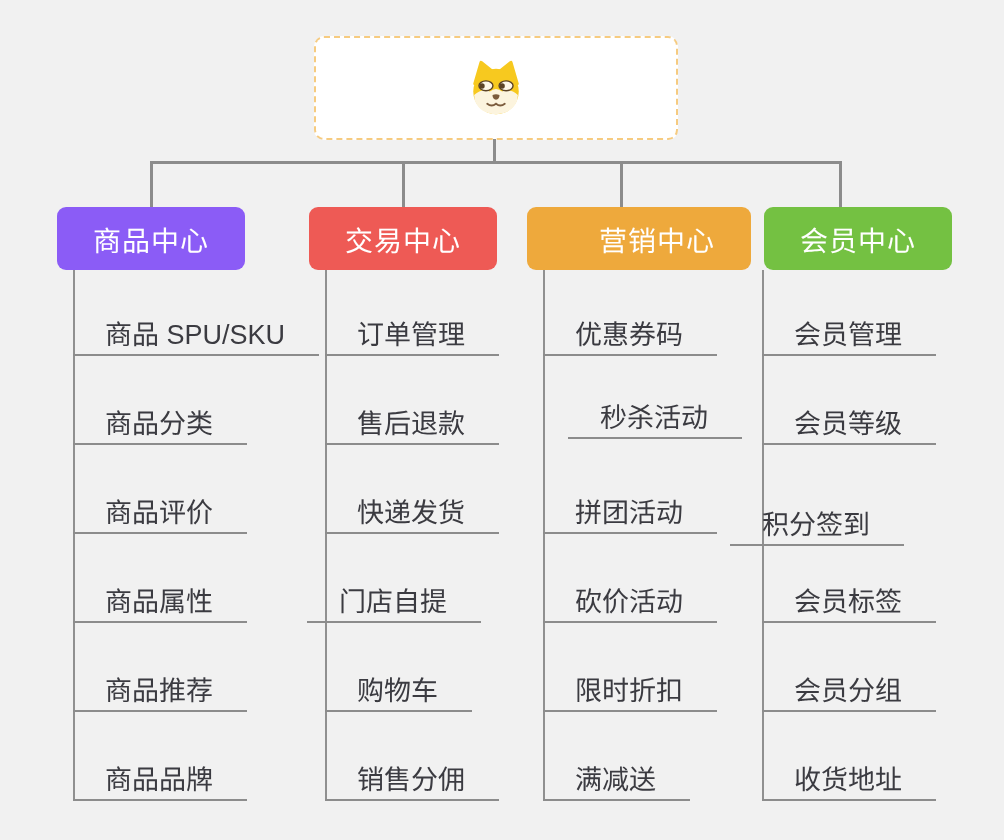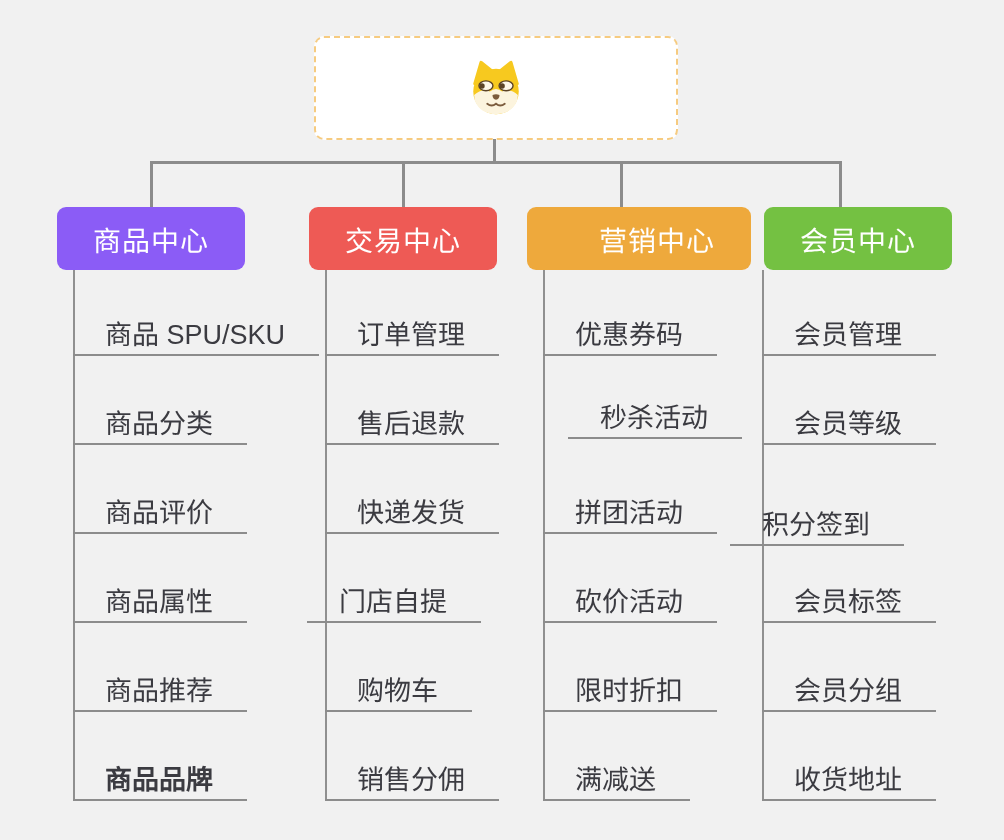--- a/index.html
+++ b/index.html
@@ -85,21 +85,21 @@
       <div class="vline" style="left: 149.5px; top: 161px; height: 48px; background: rgb(140, 140, 140);"></div>
       <div class="branch-box" style="left: 57px; background: #8b5cf6;">
         <span>商品中心</span>
       </div>
       <div class="trunk" style="left: 73px; top: 270px; height: 531px;"></div>
       <div class="leaf" style="left: 73px; top: 322px;">商品 SPU/SKU</div>
       <div class="leaf" style="left: 73px; top: 411px;">商品分类</div>
       <div class="leaf" style="left: 73px; top: 500px;">商品评价</div>
       <div class="leaf" style="left: 73px; top: 589px;">商品属性</div>
       <div class="leaf" style="left: 73px; top: 678px;">商品推荐</div>
-      <div class="leaf" style="left: 73px; top: 767px; font-weight: bold;">商品品牌</div>
+      <div class="leaf" style="left: 73px; top: 767px;">商品品牌</div>
       <div class="vline" style="left: 401.5px; top: 161px; height: 48px; background: rgb(140, 140, 140);"></div>
       <div class="branch-box" style="left: 309px; background: rgb(238, 90, 85);">
         <span>交易中心</span>
       </div>
       <div class="trunk" style="left: 325px; top: 270px; height: 531px;"></div>
       <div class="leaf" style="left: 325px; top: 322px;">订单管理</div>
       <div class="leaf" style="left: 325px; top: 411px;">售后退款</div>
       <div class="leaf" style="left: 325px; top: 500px;">快递发货</div>
       <div class="leaf" style="left: 307px; top: 589px;">门店自提</div>
       <div class="leaf" style="left: 325px; top: 678px;">购物车</div>

